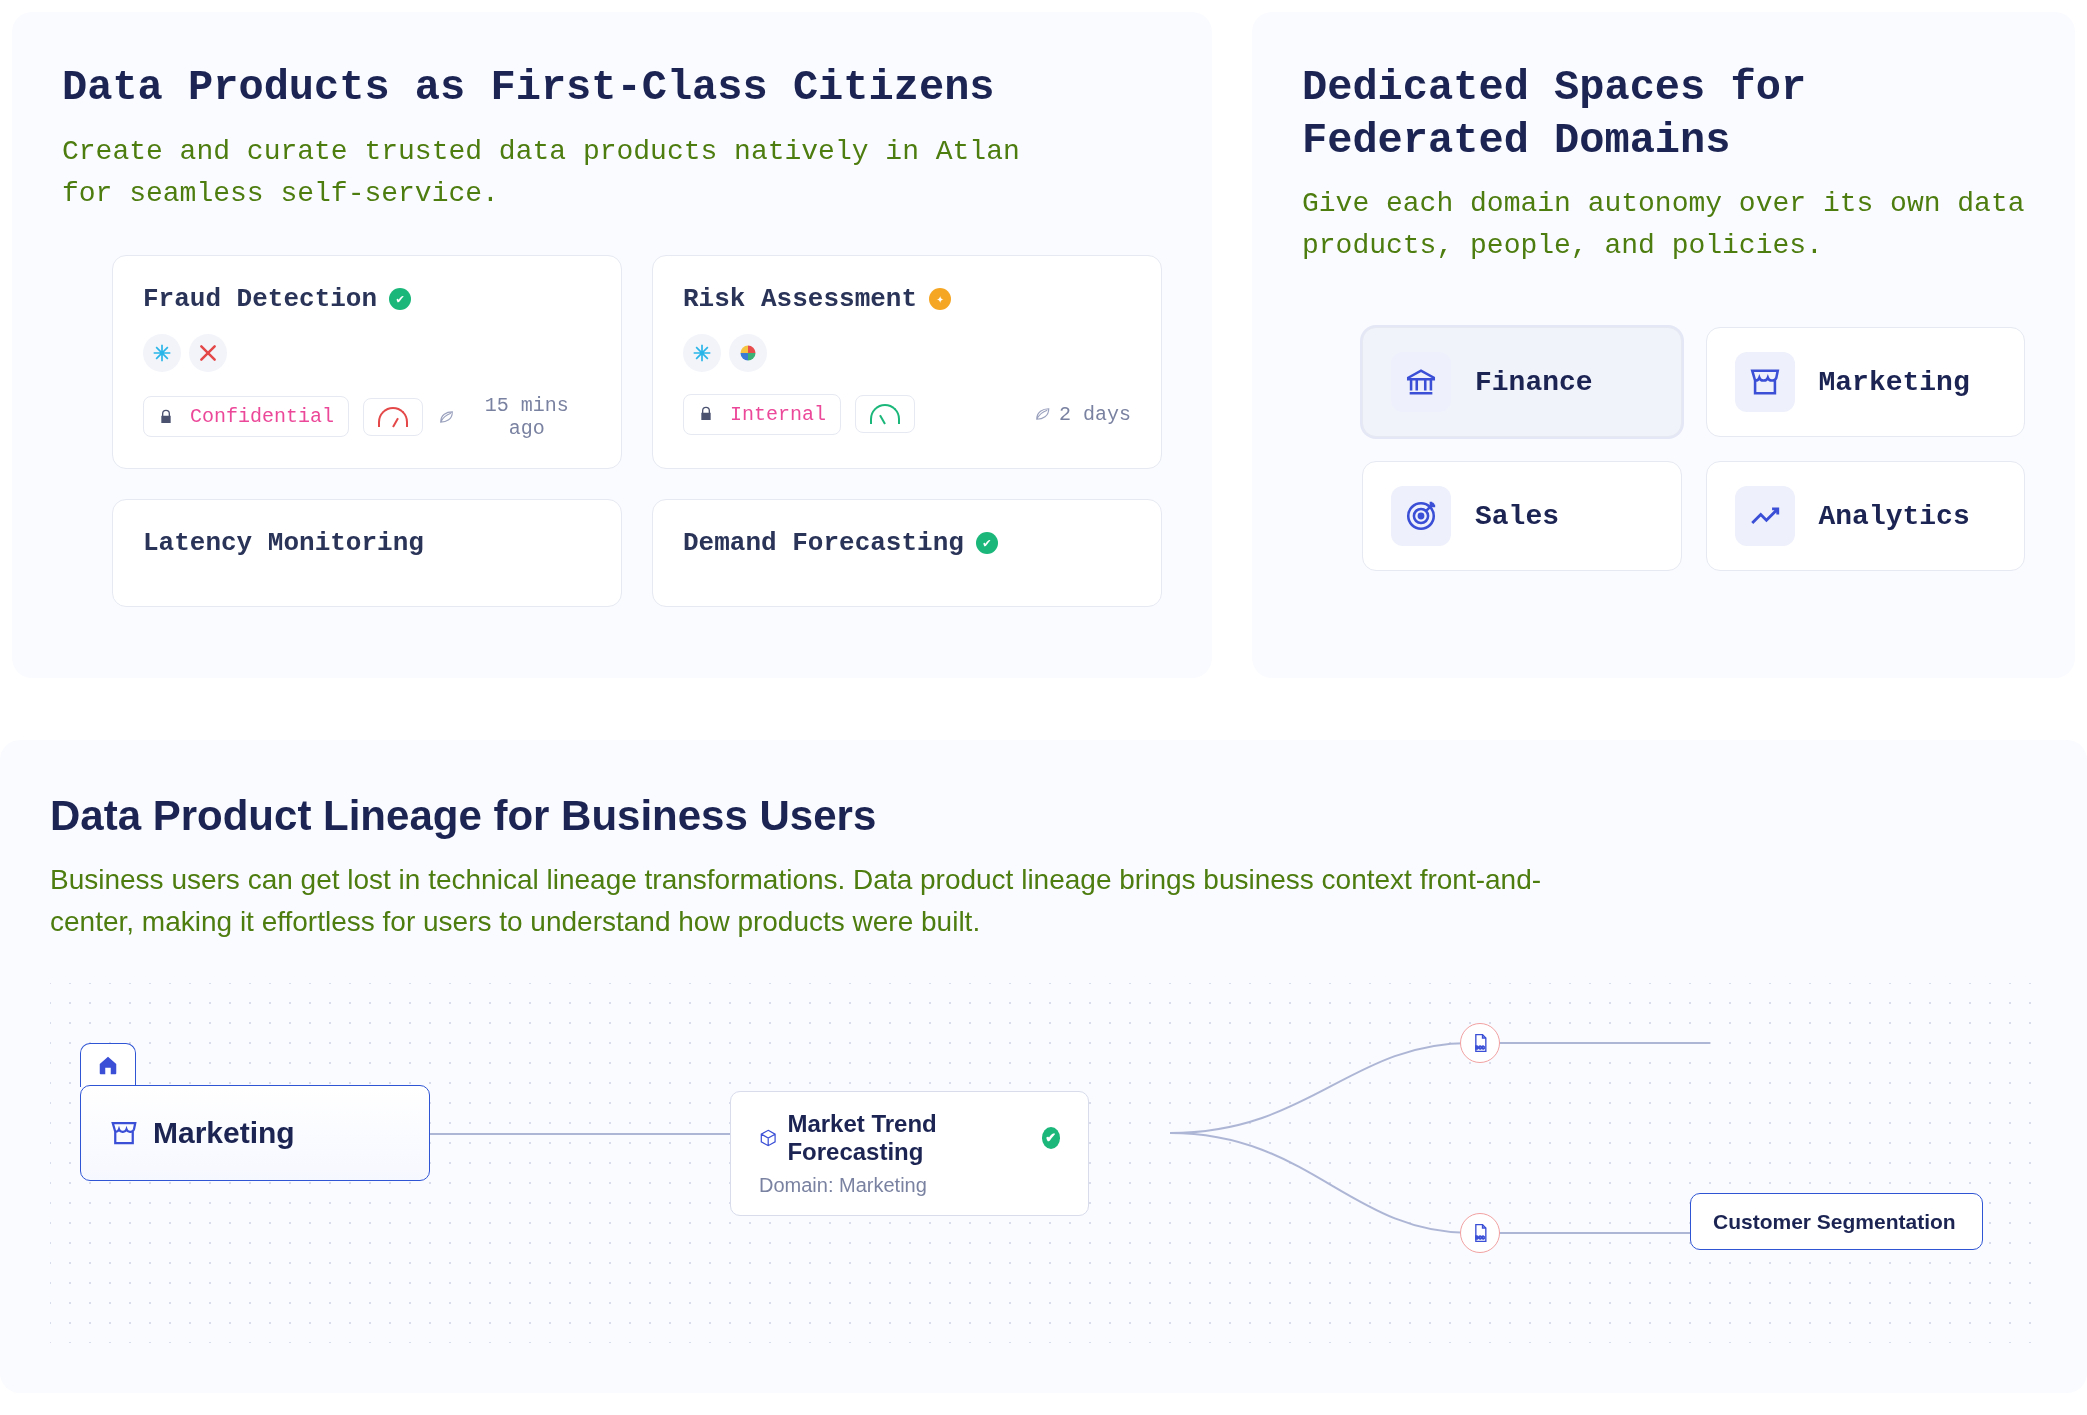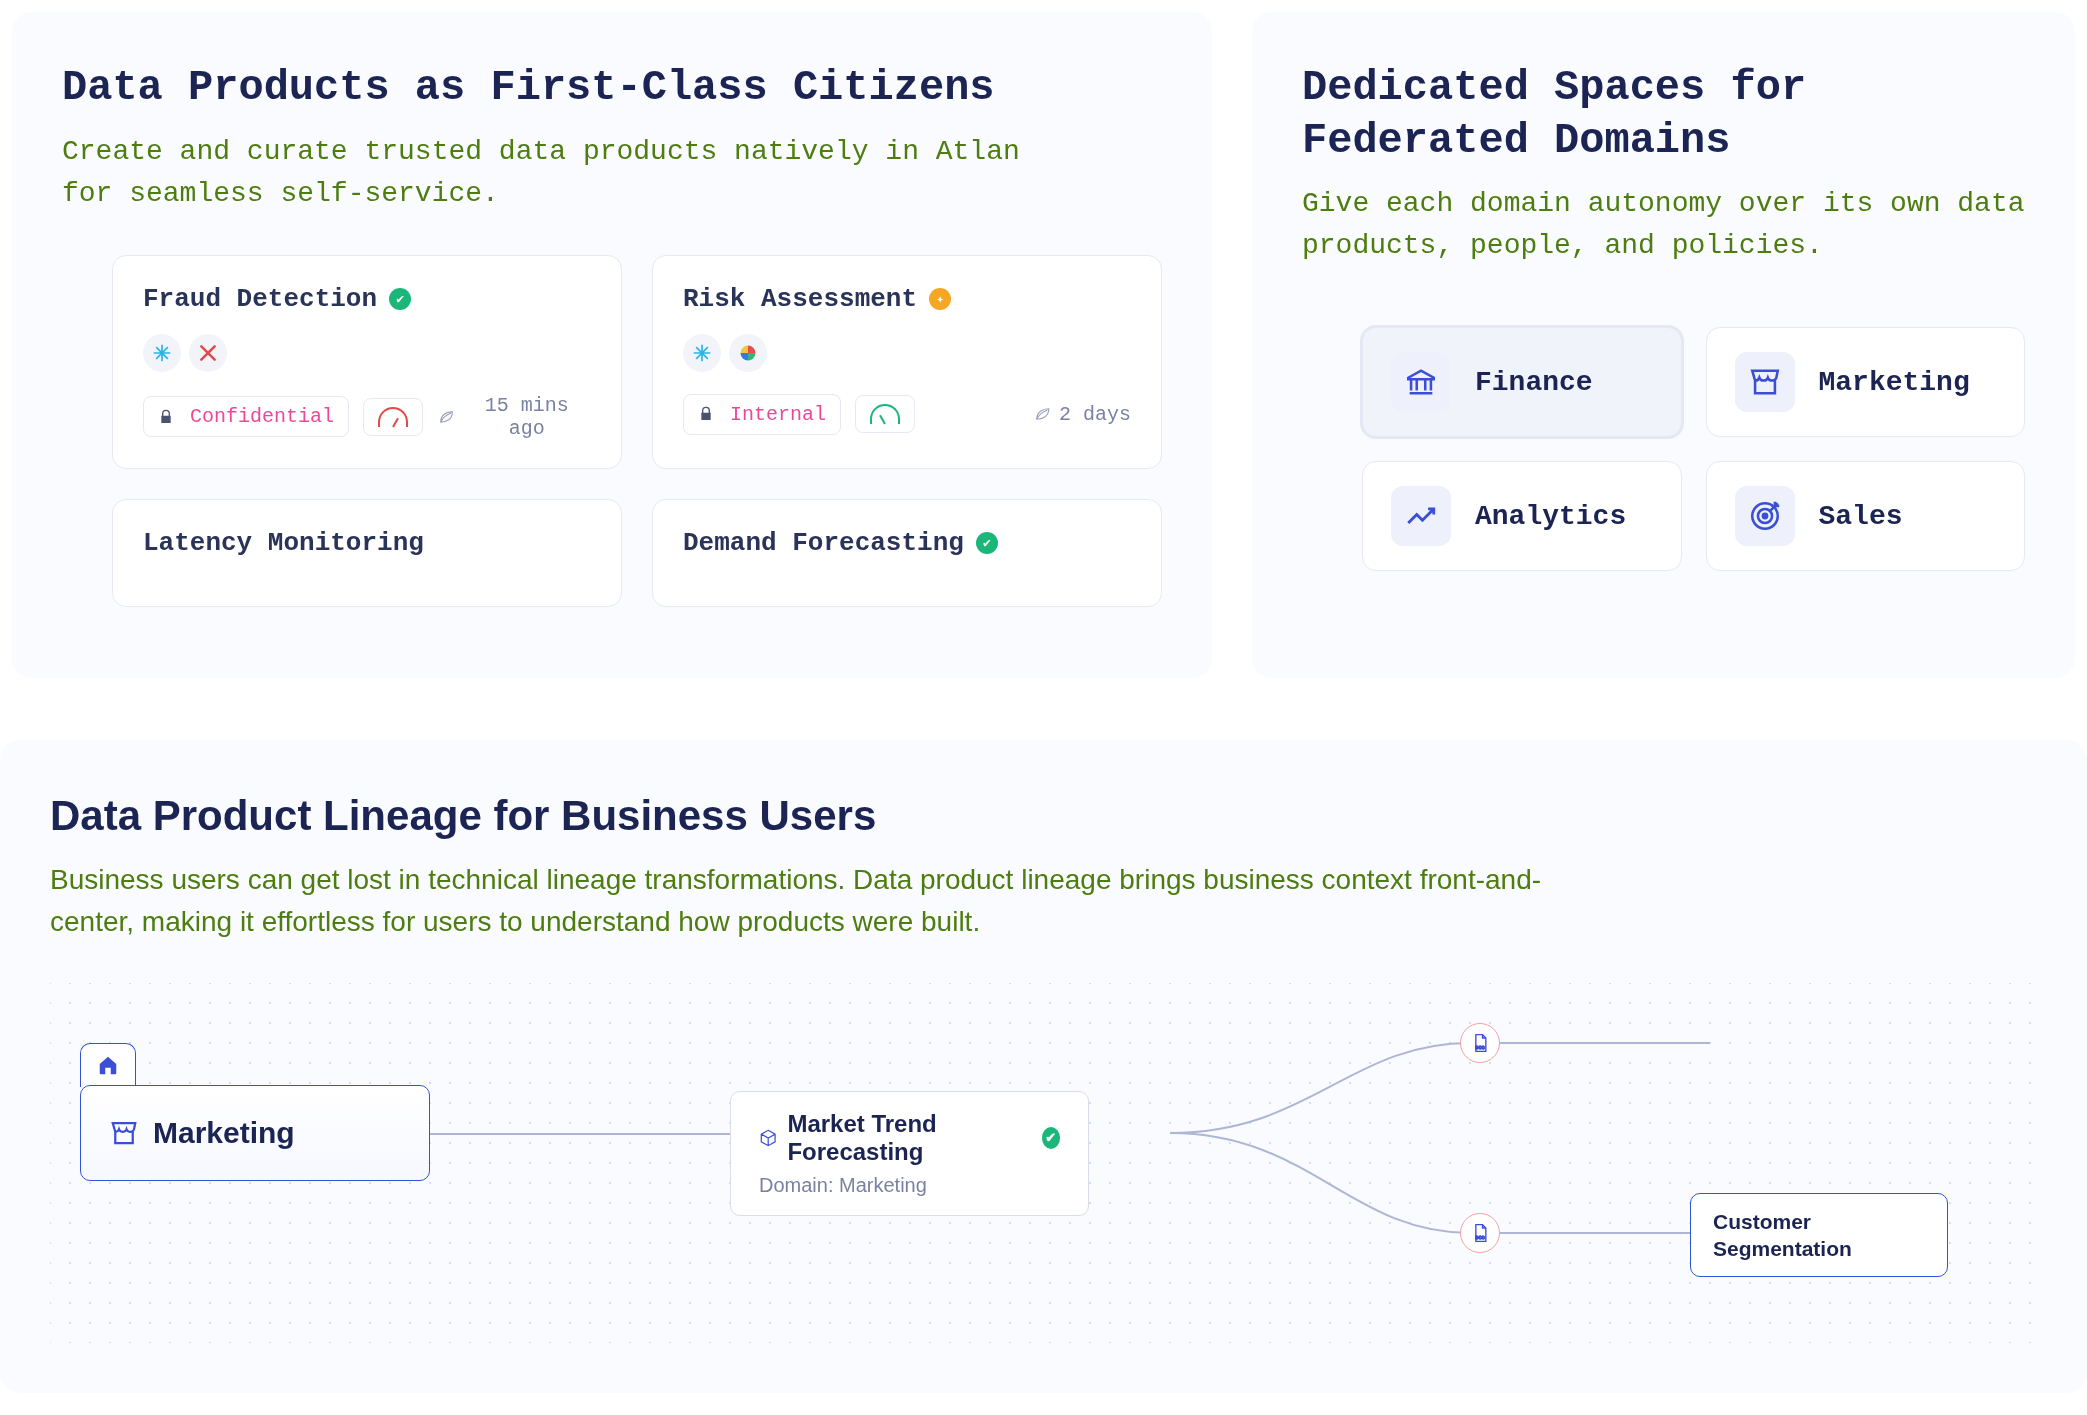--- a/index.html
+++ b/index.html
@@ -376,40 +376,40 @@
               <g fill="none" stroke="#3a4fd6" stroke-width="1.8">
                 <path d="M3 4h18l-1 5a3 3 0 01-3 2 3 3 0 01-3-2 3 3 0 01-3 2 3 3 0 01-3-2 3 3 0 01-3 2L3 4zM5 11v9h14v-9"></path>
               </g>
             </svg>
         </span>
         <span class="domain-label">Marketing</span>
       </div>
       <div class="domain-card">
         <span class="domain-icon">
           <svg width="34" height="34" viewBox="0 0 24 24">
-              <g fill="none" stroke="#3a4fd6" stroke-width="2">
-                <path d="M3 17l6-6 4 4 8-8M17 7h4v4"></path>
-              </g>
-            </svg>
-        </span>
-        <span class="domain-label">Analytics</span>
-      </div>
-      <div class="domain-card">
-        <span class="domain-icon">
-          <svg width="34" height="34" viewBox="0 0 24 24">
               <g fill="none" stroke="#3a4fd6" stroke-width="1.8">
                 <circle cx="12" cy="12" r="9"></circle>
                 <circle cx="12" cy="12" r="5"></circle>
                 <circle cx="12" cy="12" r="1.5" fill="#3a4fd6"></circle>
                 <path d="M16 8l5-5M19 2v3h3"></path>
               </g>
             </svg>
         </span>
         <span class="domain-label">Sales</span>
       </div>
+      <div class="domain-card">
+        <span class="domain-icon">
+          <svg width="34" height="34" viewBox="0 0 24 24">
+              <g fill="none" stroke="#3a4fd6" stroke-width="2">
+                <path d="M3 17l6-6 4 4 8-8M17 7h4v4"></path>
+              </g>
+            </svg>
+        </span>
+        <span class="domain-label">Analytics</span>
+      </div>
     </div>
   </div>
 </div>
 
 <div class="row2">
   <div class="panel-full">
     <h2>Data Product Lineage for Business Users</h2>
     <p class="subtitle" style="max-width:1500px">Business users can get lost in technical lineage transformations. Data product lineage brings business context front-and-center, making it effortless for users to understand how products were built.</p>
 
     <div class="lineage-canvas">
@@ -461,18 +461,18 @@
       <div class="cnode" style="left:1410px; top:230px;">
         <svg width="20" height="20" viewBox="0 0 24 24">
             <g fill="none" stroke="#3a4fd6" stroke-width="1.6">
               <path d="M7 2h8l4 4v16H7z"></path>
               <path d="M15 2v4h4"></path>
               <text x="12" y="19" font-size="5" text-anchor="middle" fill="#3a4fd6" font-weight="bold">DOC</text>
             </g>
           </svg>
       </div>
 
-      <div class="lnode" style="left:1640px; top:210px; width:258px; padding:14px 22px;">
+      <div class="lnode" style="left:1640px; top:210px; width:293px; padding:14px 22px;">
         <span class="t1" style="font-size:21px; line-height:1.3;">Customer Segmentation</span>
       </div>
     </div>
   </div>
 </div>
 
 </body></html>

